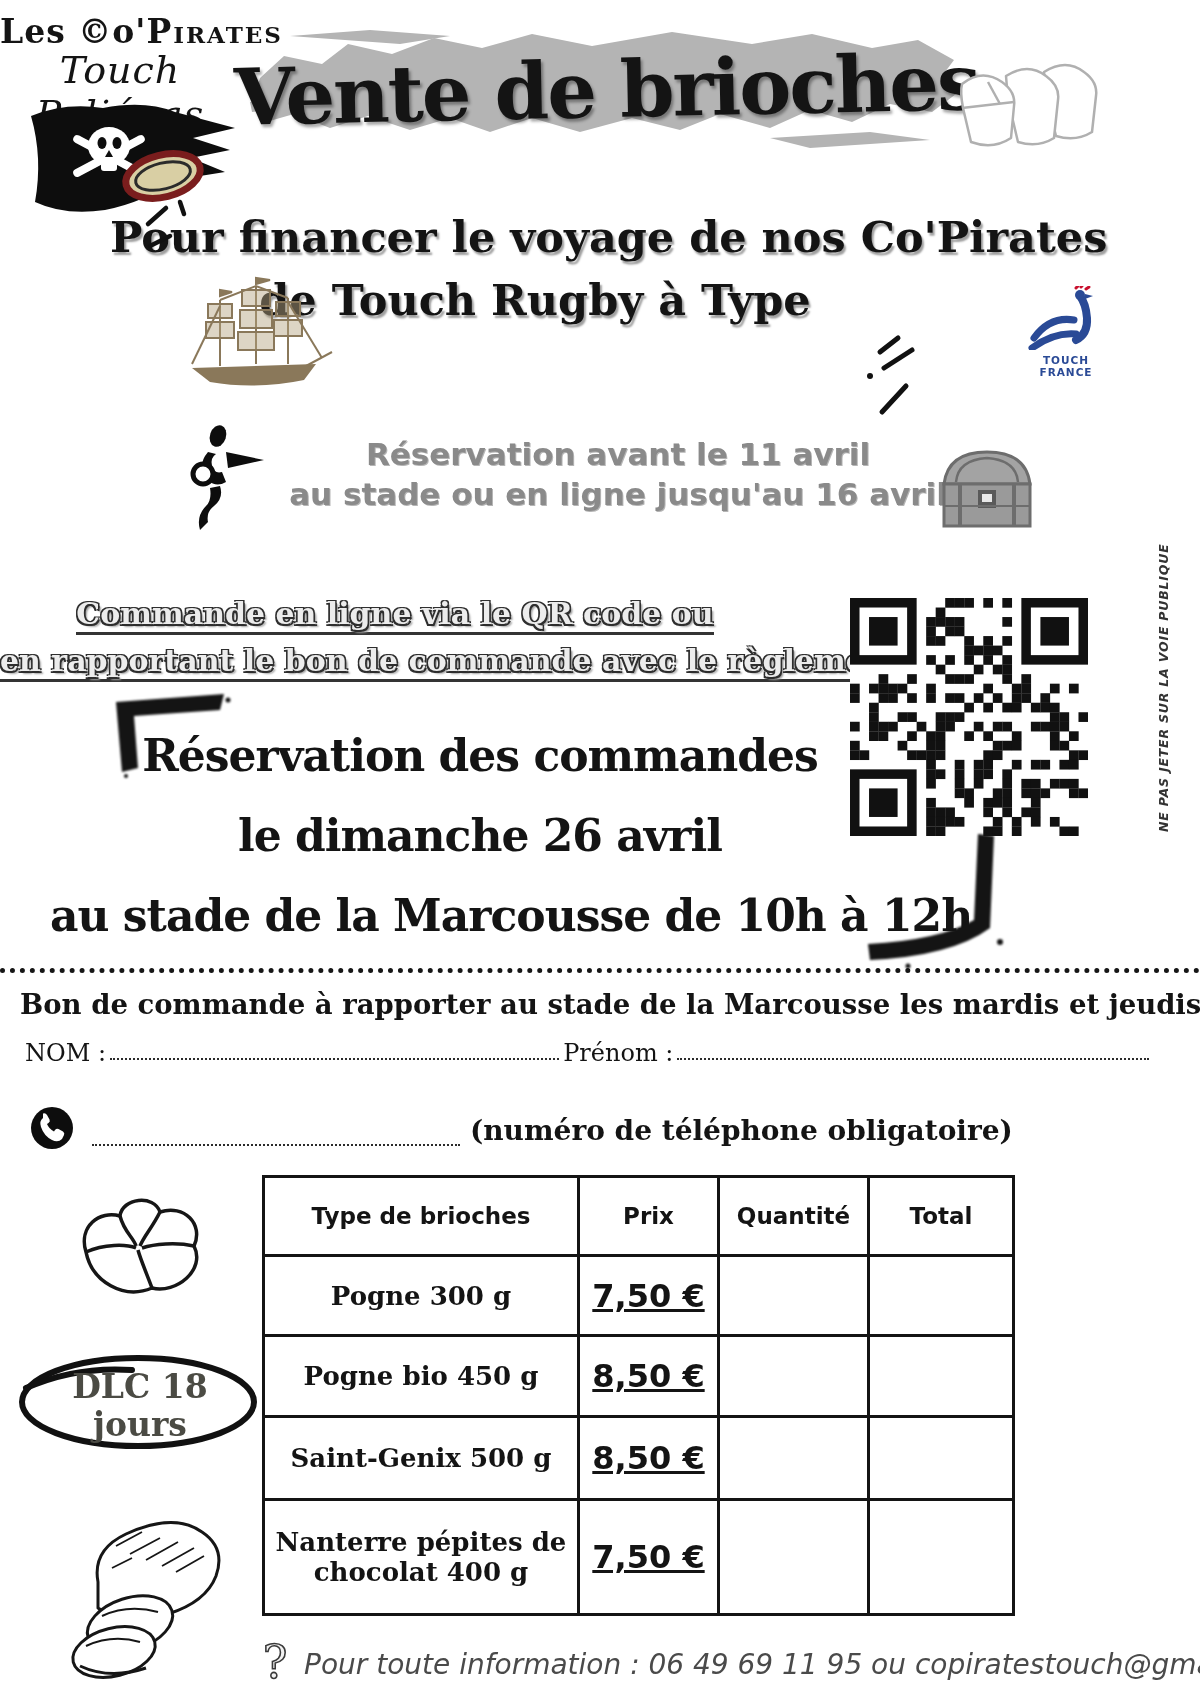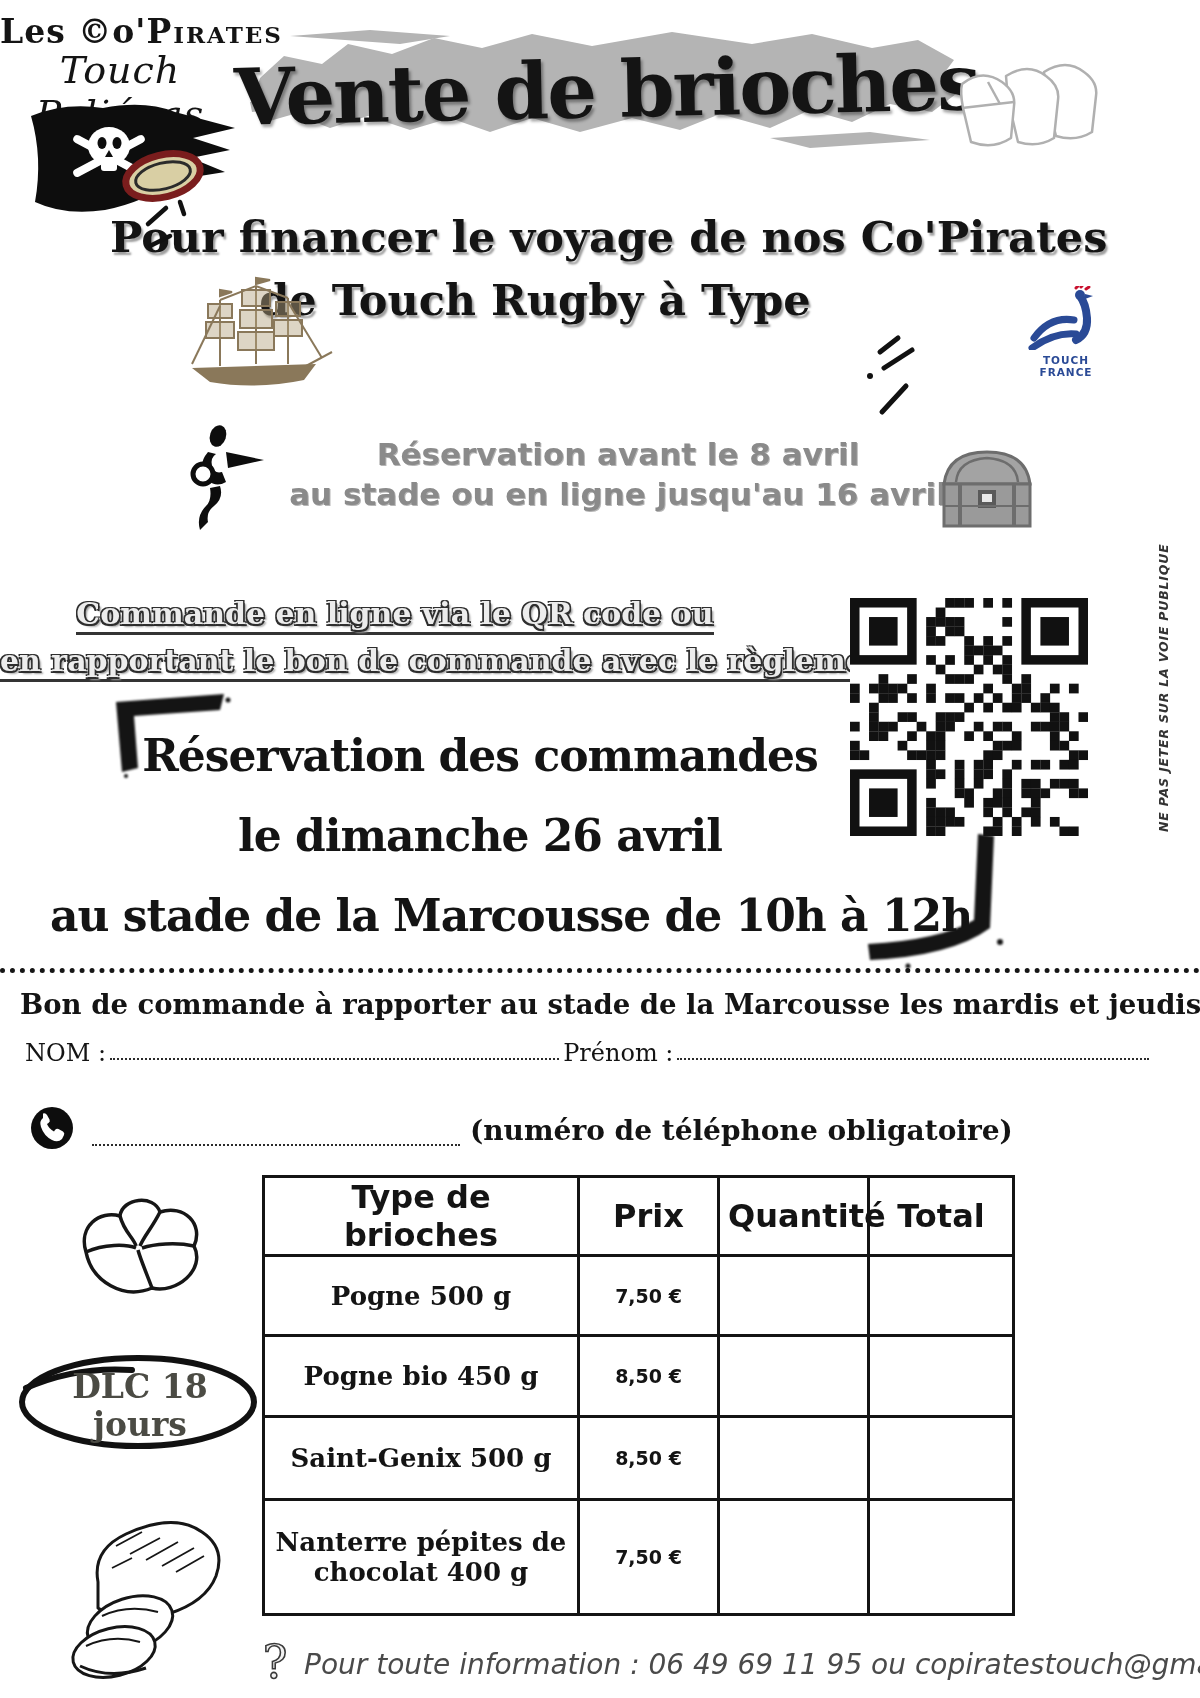--- a/index.html
+++ b/index.html
@@ -46,23 +46,23 @@
   #bon-instruction{left:20px;top:988px;width:1120px;text-align:center;font-weight:bold;font-size:27.5px;white-space:nowrap;}
   .fill-row{display:flex;align-items:flex-end;font-size:24px;}
   #nom-row{left:25px;top:1034px;width:1128px;}
   .leader{flex:1;border-bottom:2.5px dotted #2b2b2b;height:1em;margin:0 4px 7px 4px;}
   #phone-row{left:30px;top:1106px;width:1000px;display:flex;align-items:center;}
   #phone-row .leader2{width:368px;border-bottom:2.5px dotted #2b2b2b;height:1em;margin:14px 10px 0 18px;}
   #phone-note{font-weight:bold;font-size:28px;white-space:nowrap;}
   
   #order-table{left:262px;top:1175px;width:750px;border-collapse:collapse;table-layout:fixed;}
   #order-table th,#order-table td{border:3px solid #141414;text-align:center;vertical-align:middle;padding:0 8px;}
-  #order-table th{font-family:"DejaVu Sans","Liberation Sans",sans-serif;font-weight:bold;font-size:32px;height:76px;margin-top:39px;}
+  #order-table th{font-family:"DejaVu Sans","Liberation Sans",sans-serif;font-weight:bold;font-size:23px;height:76px;margin-top:39px;}
   #order-table td.type{font-weight:bold;font-size:26px;}
-  #order-table td.price{font-family:"DejaVu Sans",sans-serif;font-weight:bold;font-size:19px;}
+  #order-table td.price{font-family:"DejaVu Sans",sans-serif;font-weight:bold;font-size:32px;text-decoration:underline;}
   #order-table tr.r1 td{height:77px;}
   #order-table tr.r2 td{height:78px;}
   #order-table tr.r3 td{height:80px;}
   #order-table tr.r4 td{height:112px;}
   
   #brioche-art{left:60px;top:1180px;}
   #dlc-badge{left:12px;top:1350px;}
   #bread-sketch{left:56px;top:1498px;}
   
   #qmark{left:258px;top:1638px;}
@@ -185,21 +185,21 @@
   <div class="abs" id="runner">
     <svg width="82" height="112" viewBox="0 0 82 112" fill="#0d0d0d">
       <ellipse cx="34" cy="14" rx="8" ry="11" transform="rotate(18 34 14)"></ellipse>
       <path d="M24,30 q-12,14 0,28 q8,8 18,2 l-4,-10 q-8,2 -10,-6 q-2,-8 4,-12 Z"></path>
       <circle cx="19" cy="52" r="10" fill="#ffffff" stroke="#0d0d0d" stroke-width="5"></circle>
       <path d="M42,30 L80,38 L44,46 Z"></path>
       <path d="M36,64 q4,12 -6,20 q-8,6 -6,16 l-8,8 q-4,-14 6,-24 q6,-6 4,-18 Z"></path>
     </svg>
   </div>
   <div class="abs" id="reservation">
-    <div>Réservation avant le 8 avril</div>
+    <div>Réservation avant le 11 avril</div>
     <div>au stade ou en ligne jusqu'au 16 avril</div>
   </div>
   <div class="abs" id="chest">
     <svg width="102" height="88" viewBox="0 0 102 88">
       <path d="M8,40 Q12,8 51,8 Q90,8 94,40 Z" fill="#a3a3a3" stroke="#6d6d6d" stroke-width="3"></path>
       <path d="M20,38 Q22,16 51,14 M82,38 Q80,16 51,14" stroke="#6d6d6d" stroke-width="2.5" fill="none"></path>
       <rect x="8" y="40" width="86" height="42" fill="#9a9a9a" stroke="#6d6d6d" stroke-width="3"></rect>
       <rect x="42" y="46" width="18" height="18" fill="#5a5a5a"></rect>
       <rect x="46" y="50" width="10" height="8" fill="#e8e8e8"></rect>
       <path d="M24,40 v42 M78,40 v42" stroke="#6d6d6d" stroke-width="4"></path>
@@ -461,21 +461,21 @@
         <col style="width:145px">
       </colgroup>
     <tbody>
         <tr>
       <th>Type de brioches</th>
       <th>Prix</th>
       <th>Quantité</th>
       <th>Total</th>
     </tr>
     <tr class="r1">
-      <td class="type">Pogne 500 g</td>
+      <td class="type">Pogne 300 g</td>
       <td class="price">7,50 €</td>
       <td></td>
       <td></td>
     </tr>
     <tr class="r2">
       <td class="type">Pogne bio 450 g</td>
       <td class="price">8,50 €</td>
       <td></td>
       <td></td>
     </tr>

